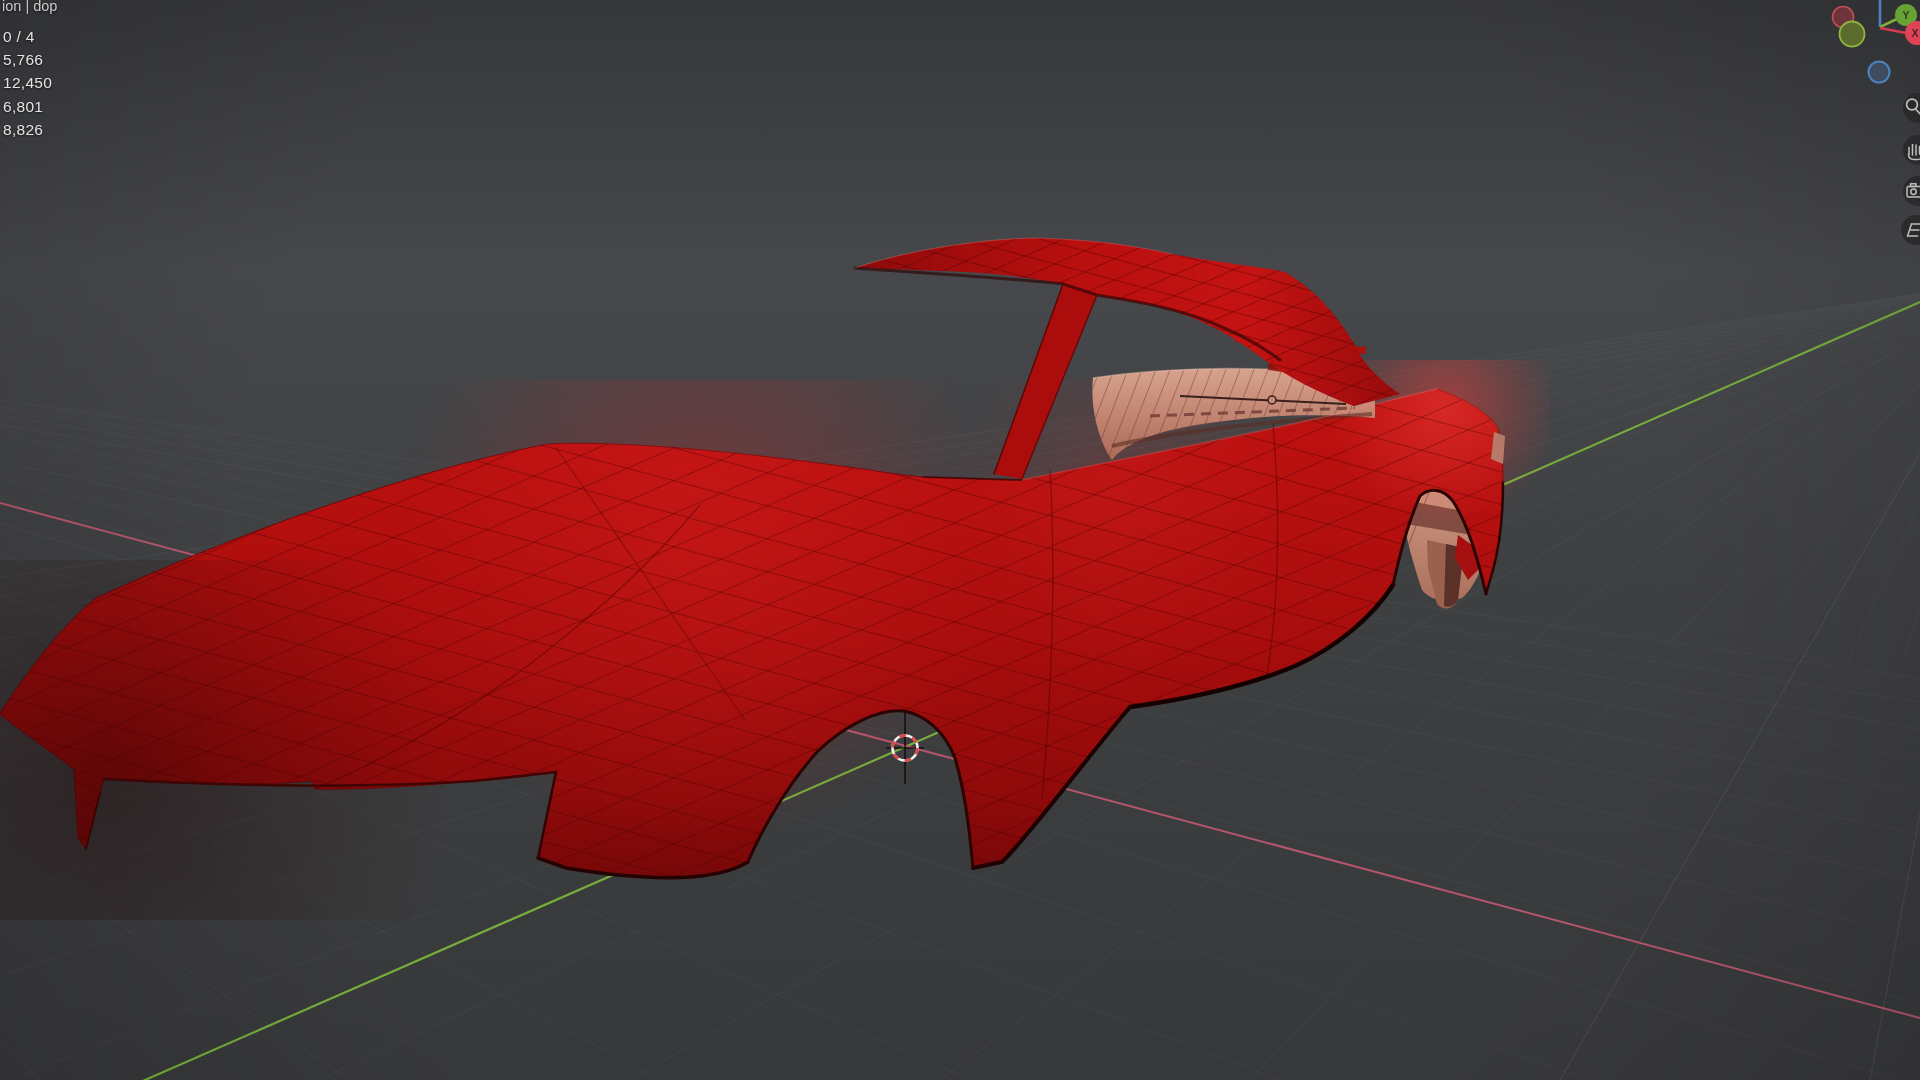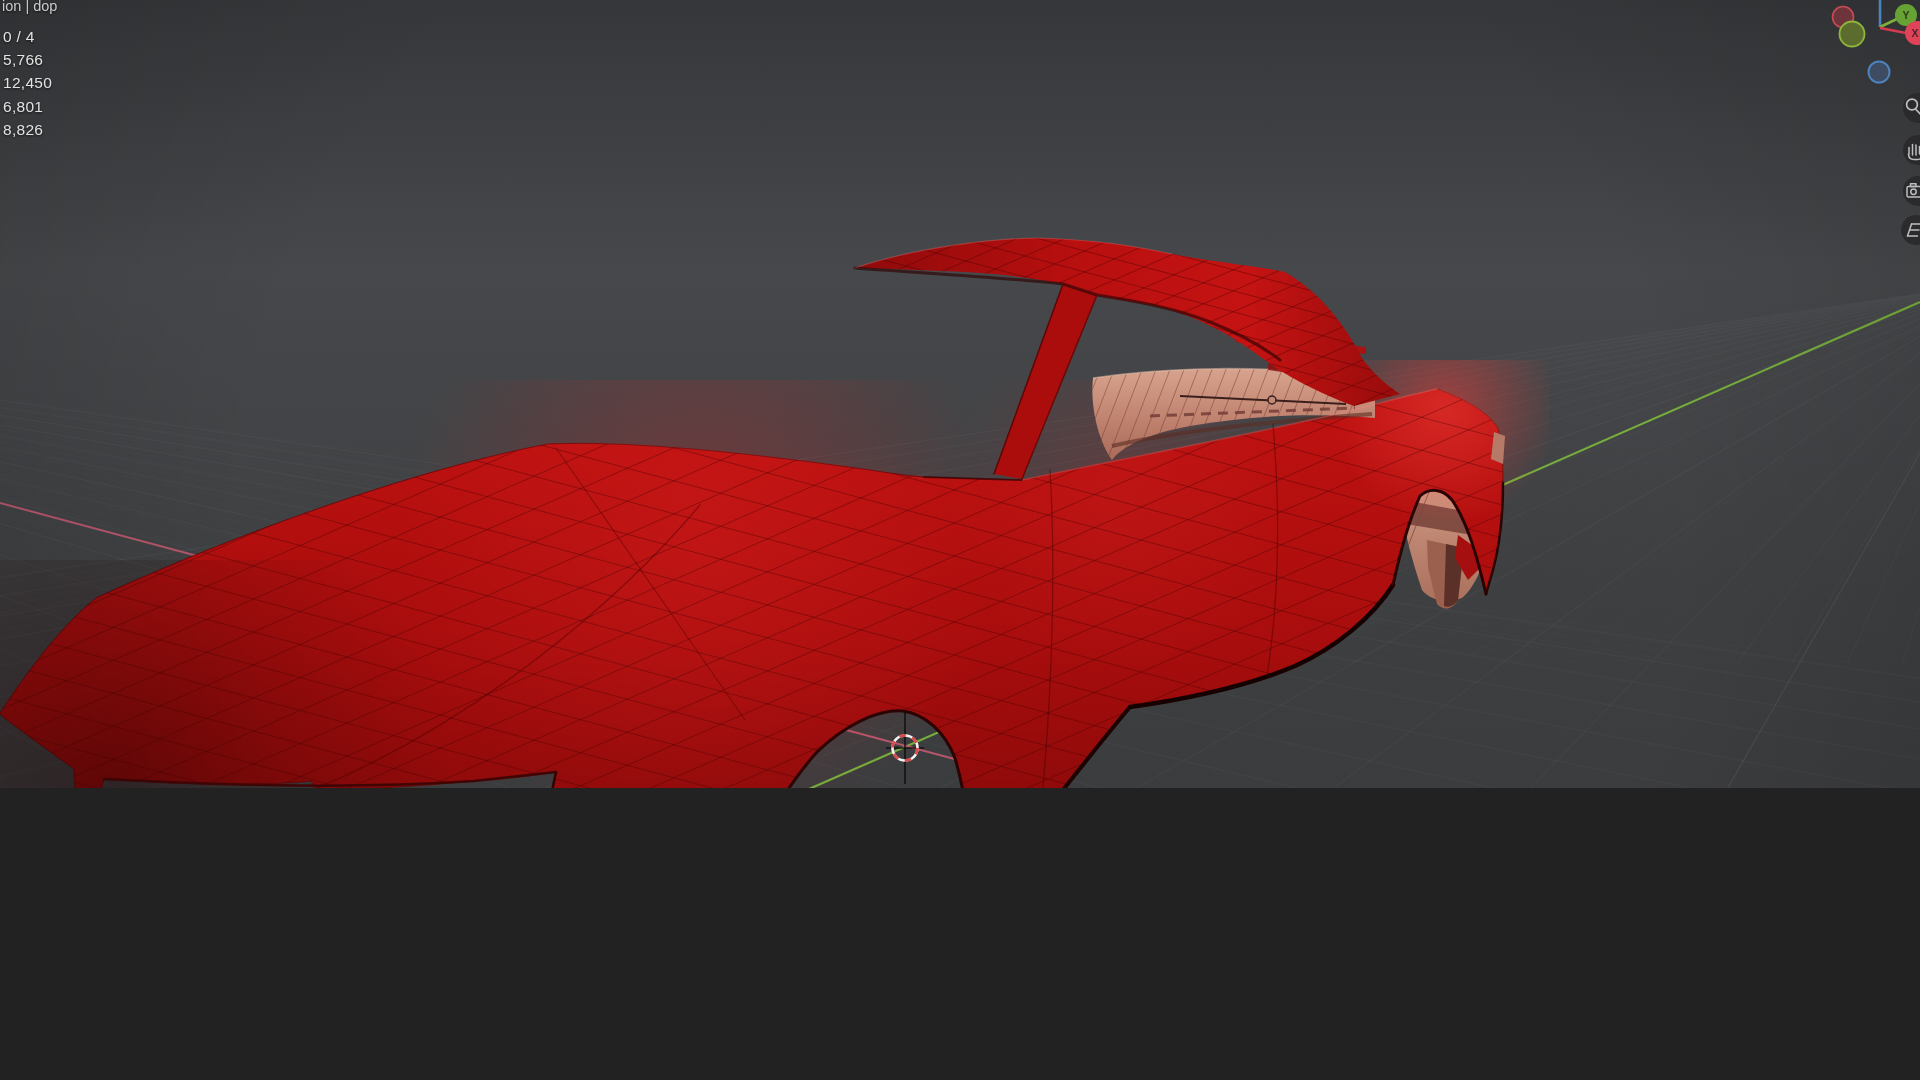--- a/index.html
+++ b/index.html
@@ -1,16 +1,16 @@
 <!DOCTYPE html>
 <html><head>
 <meta charset="utf-8">
 <style>
   html,body{margin:0;padding:0;background:#222;}
-  #stage{position:relative;width:1920px;height:788px;overflow:hidden;
+  #stage{position:relative;width:1920px;height:1080px;overflow:hidden;
          font-family:"Liberation Sans","DejaVu Sans",sans-serif;}
   svg{position:absolute;inset:0;display:block;}
   text{font-family:"Liberation Sans","DejaVu Sans",sans-serif;}
   .stats-text{fill:#e2e2e2;font-size:15.5px;letter-spacing:.3px;}
   .hdr-text{fill:#cbcbcb;font-size:14.5px;}
   .overlay-shadow{filter:drop-shadow(0 1px 1px rgba(0,0,0,.65));}
   .gizmo-label{font-size:10.5px;font-weight:bold;fill:rgba(20,20,20,.72);text-anchor:middle;}
   .icon-stroke{stroke:#d2d2d2;stroke-width:1.7;fill:none;stroke-linecap:round;stroke-linejoin:round;opacity:.88;}
 </style>
 </head>

